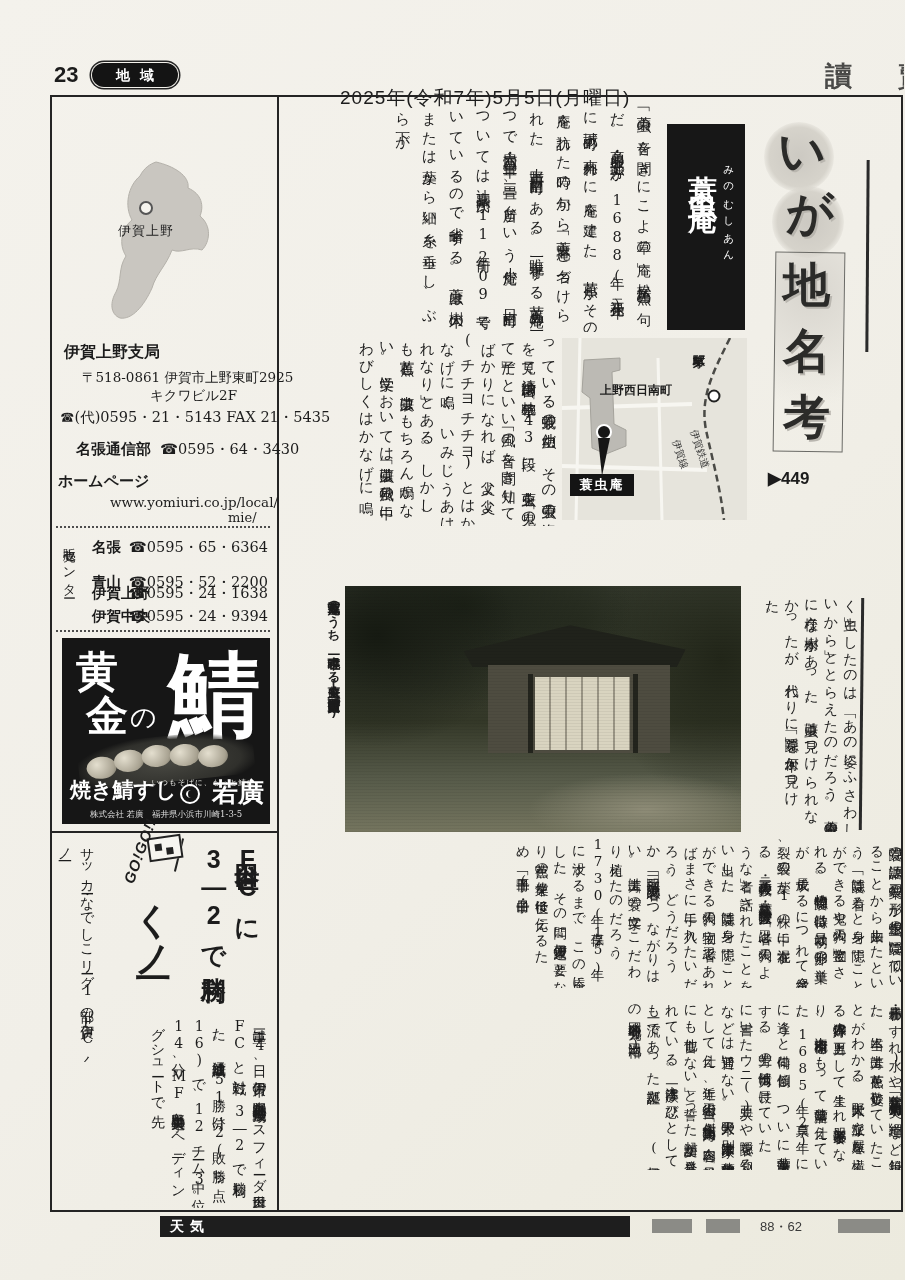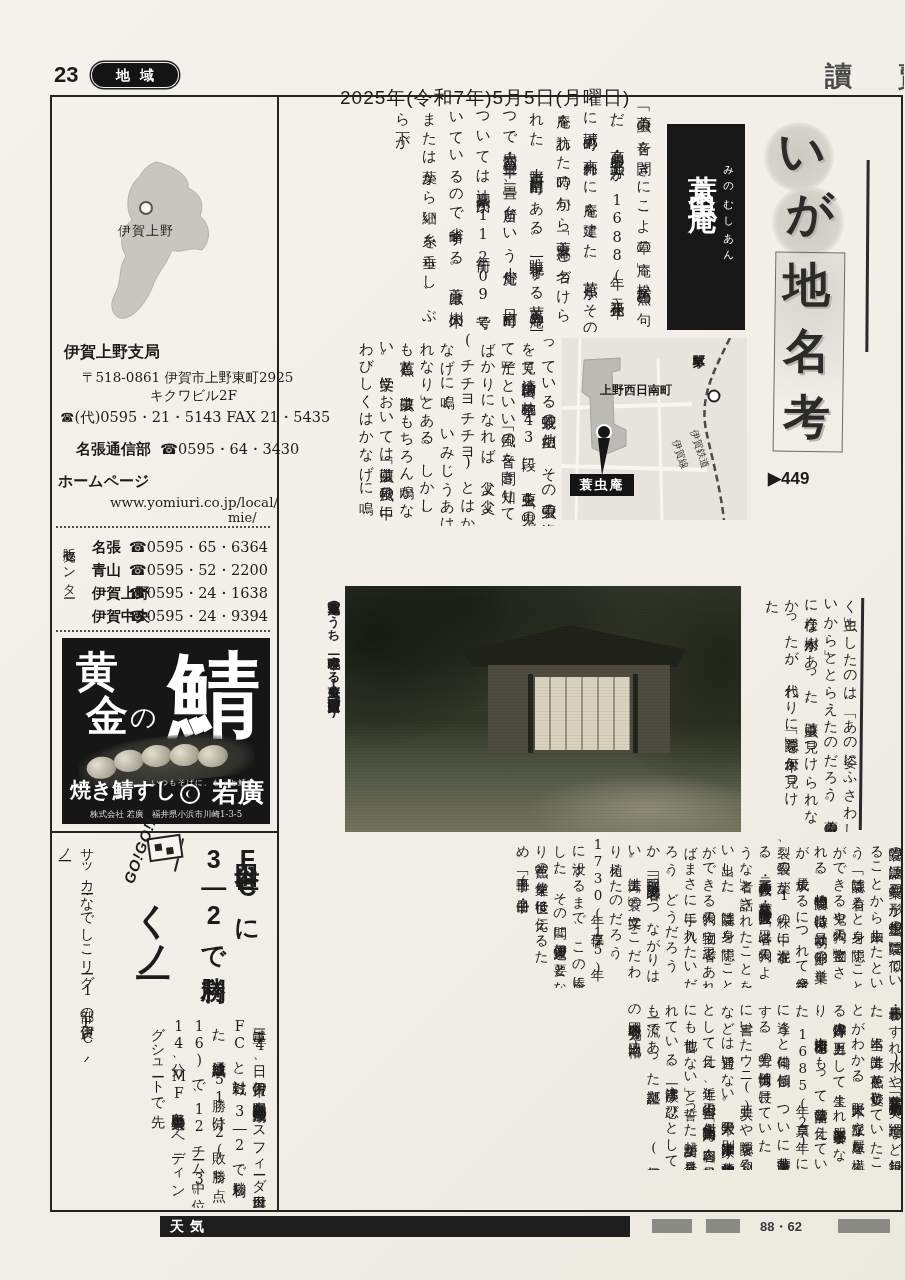--- a/index.html
+++ b/index.html
@@ -127,21 +127,21 @@
   .photo-grain { position:absolute; inset:0; background:repeating-linear-gradient(0deg, rgba(0,0,0,.05) 0 1px, transparent 1px 3px); }
   .caption { left:289px; top:592px; width:54px; height:248px; font-size:12.5px; line-height:1.55; font-weight:bold; }
   .f-intro { left:748px; top:590px; width:112px; height:242px; font-size:14px; line-height:1.4; letter-spacing:1px; }
   .f-band1 { left:283px; top:836px; width:622px; height:152px; font-size:13.5px; line-height:1.38; letter-spacing:1px; }
   .f-band2 { left:283px; top:995px; width:622px; height:175px; font-size:13.5px; line-height:1.38; letter-spacing:1px; }
   .f-credit { margin-top:10px; }
 
   
   .strip-bar { left:160px; top:1216px; width:470px; height:21px; background:#1e1e1e; }
   .strip-label { position:absolute; left:10px; top:2px; color:#fff; font-size:14px; font-weight:bold; letter-spacing:6px; }
-  .strip-frag { left:760px; top:1218px; font-size:13px; font-weight:bold; color:#3a3a3a;text-align:center; }
+  .strip-frag { left:760px; top:1218px; font-size:13px; font-weight:normal; color:#3a3a3a;text-align:center; }
   .strip-blob { position:absolute; top:1219px; height:14px; background:#8b8b86; }
 </style>
 </head>
 <body>
 
 <div id="page">
 
   <div class="abs pgnum gothic">23</div>
   <div class="abs badge gothic">地域</div>
   <div class="abs dateline gothic">2025年(令和7年)5月5日(月曜日)</div>
@@ -166,21 +166,21 @@
   <div class="abs hp-label gothic">ホームページ</div>
   <div class="abs hp-url1">www.yomiuri.co.jp/local/</div>
   <div class="abs hp-url2">mie/</div>
 
   <div class="abs dotted" style="left:56px; top:526px; width:214px;"></div>
   <div class="vt sales-label gothic">販売センター</div>
   <div class="abs sales-row" style="top:538px;">
     <span class="sales-name gothic">名張</span>
     <span class="sales-phone">☎0595・65・6364</span>
   </div>
-  <div class="abs sales-row" style="top:561px;">
+  <div class="abs sales-row" style="top:573px;">
     <span class="sales-name gothic">青山</span>
     <span class="sales-phone">☎0595・52・2200</span>
   </div>
   <div class="abs sales-row" style="top:584px;">
     <span class="sales-name gothic">伊賀上野</span>
     <span class="sales-phone">☎0595・24・1638</span>
   </div>
   <div class="abs sales-row" style="top:607px;">
     <span class="sales-name gothic">伊賀中央</span>
     <span class="sales-phone">☎0595・24・9394</span>

